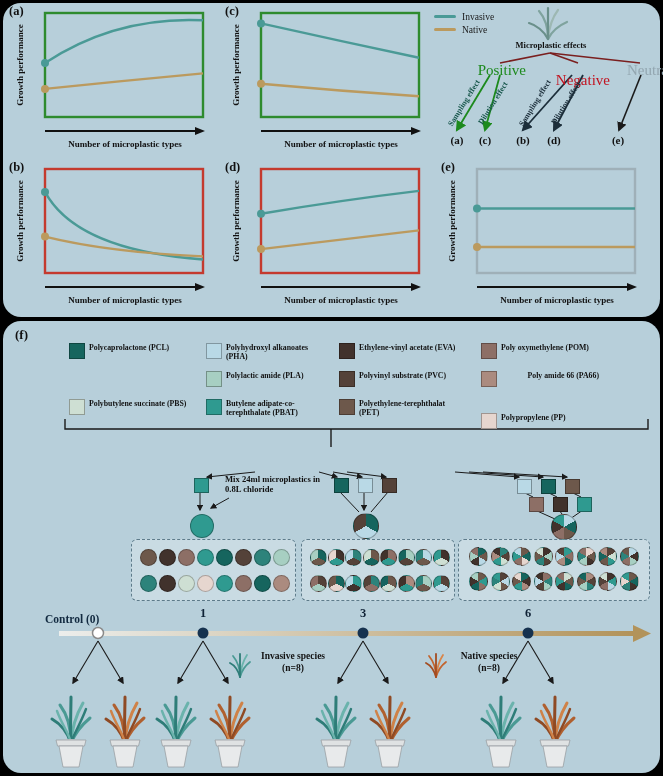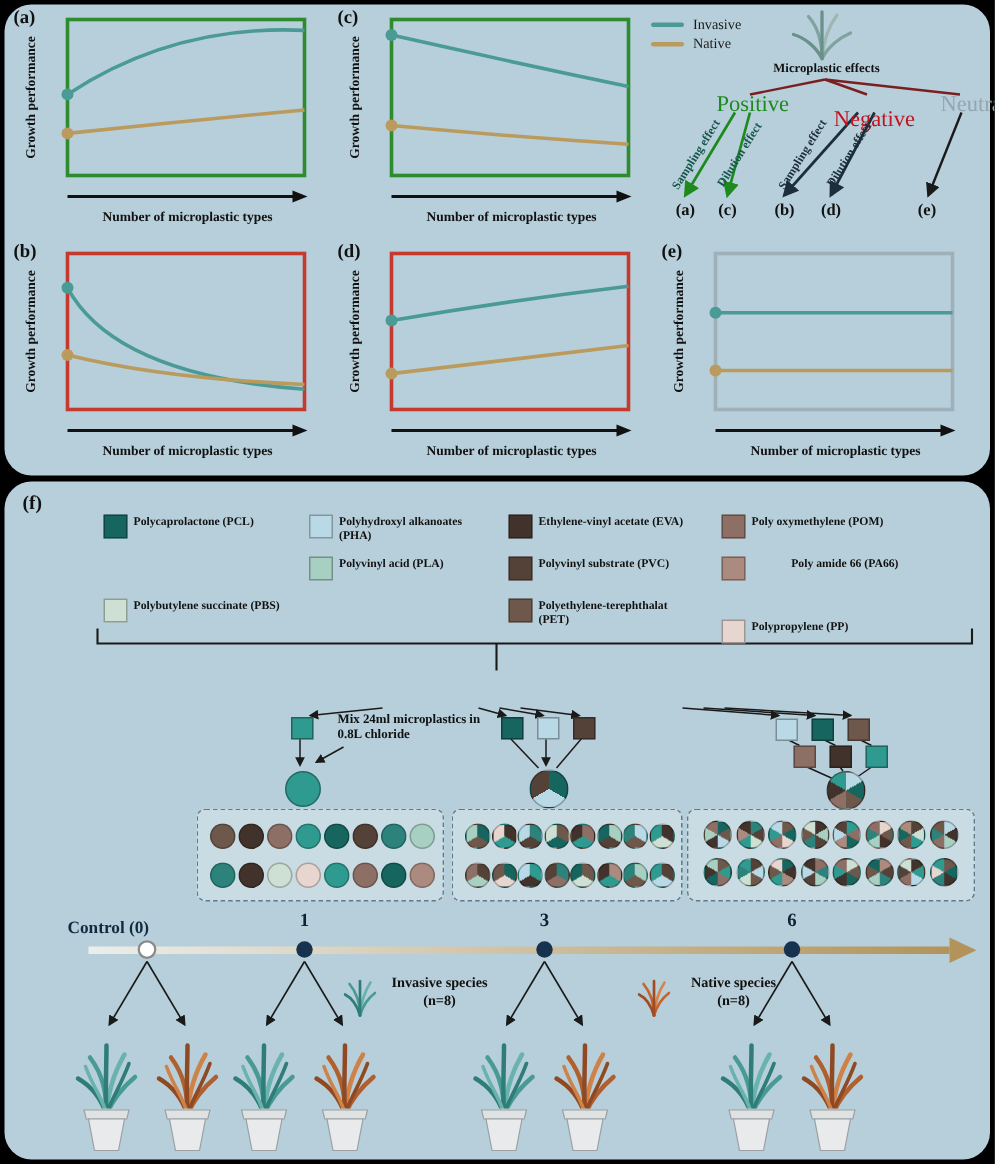--- a/index.html
+++ b/index.html
@@ -214,21 +214,25 @@
         <div class="pl-item" style="left: 66px; top: 78px;">
           <span class="pl-sw" style="background:#cedfd3"></span>
           <span class="pl-tx">Polybutylene succinate (PBS)</span>
         </div>
         <div class="pl-item" style="left: 203px; top: 22px;">
           <span class="pl-sw" style="background:#b9d9e6"></span>
           <span class="pl-tx">Polyhydroxyl alkanoates (PHA)</span>
         </div>
         <div class="pl-item" style="left: 203px; top: 50px;">
           <span class="pl-sw" style="background:#a7cfc2"></span>
-          <span class="pl-tx">Polyvinyl acid (PLA)</span>
+          <span class="pl-tx">Polylactic amide (PLA)</span>
+        </div>
+        <div class="pl-item" style="left: 203px; top: 78px;">
+          <span class="pl-sw" style="background:#2f9a90"></span>
+          <span class="pl-tx">Butylene adipate-co-terephthalate (PBAT)</span>
         </div>
         <div class="pl-item" style="left: 336px; top: 22px;">
           <span class="pl-sw" style="background:#41322c"></span>
           <span class="pl-tx">Ethylene-vinyl acetate (EVA)</span>
         </div>
         <div class="pl-item" style="left: 336px; top: 50px;">
           <span class="pl-sw" style="background:#544239"></span>
           <span class="pl-tx">Polyvinyl substrate (PVC)</span>
         </div>
         <div class="pl-item" style="left: 336px; top: 78px;">

